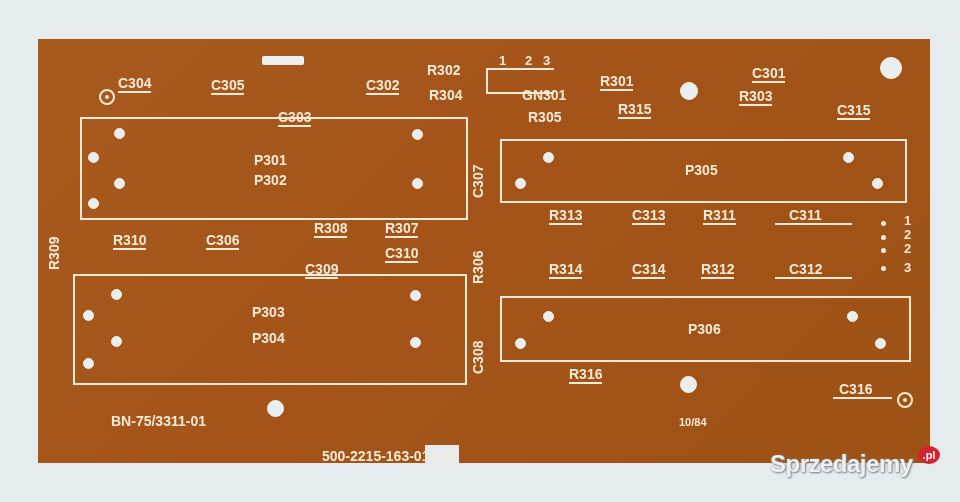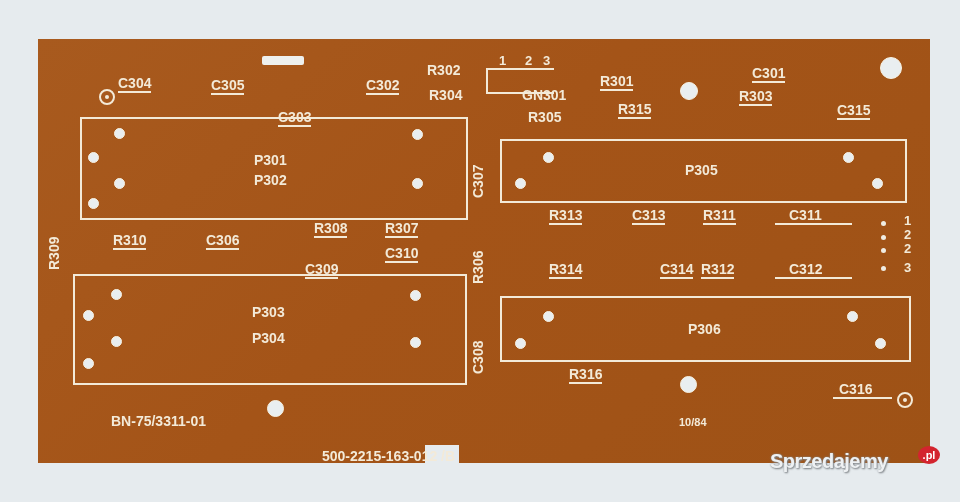--- a/index.html
+++ b/index.html
@@ -11,21 +11,21 @@
   .slot-top { position:absolute; left:262px; top:56px; width:42px; height:9px; background:#eef0ee; border-radius:2px; }
   .lbl { position:absolute; color:#f3ead8; font-weight:bold; font-size:14px; line-height:14px; white-space:nowrap; }
   .lbl.ul { border-bottom:2px solid #f3ead8; padding-bottom:1px; }
   .vlbl { position:absolute; color:#f3ead8; font-weight:bold; font-size:14px; transform:rotate(-90deg); transform-origin:left top; white-space:nowrap; }
   .pad { position:absolute; width:5px; height:5px; border-radius:50%; background:#f0ece2; }
   .hole { position:absolute; border-radius:50%; background:#e9eef0; border:1px solid #f7f1e2; }
   .frame { position:absolute; border:2px solid #f3ead8; }
   .plabel { position:absolute; color:#f3ead8; font-weight:bold; font-size:14px; }
   .foot { position:absolute; color:#f3ead8; font-weight:bold; font-size:14px; white-space:nowrap; }
   .date { position:absolute; color:#f3ead8; font-size:11px; font-weight:bold; }
-  .watermark { position:absolute; left:770px; top:450px; font-size:20px; font-weight:bold; color:#eef1f3;
+  .watermark { position:absolute; left:770px; top:450px; font-size:24px; font-weight:bold; color:#eef1f3;
                text-shadow:0 0 2px #8a8f94, 1px 1px 2px #7d8286; letter-spacing:-0.5px; }
   .wm-badge { position:absolute; left:918px; top:446px; width:22px; height:18px; border-radius:50%; background:#d3242e;
               color:#fff; font-size:11px; font-weight:bold; text-align:center; line-height:18px; }
   .ring { position:absolute; width:12px; height:12px; border:2px solid #f3ead8; border-radius:50%; }
   .ring::after { content:""; position:absolute; left:4px; top:4px; width:4px; height:4px; border-radius:50%; background:#f3ead8; }
   .conn { position:absolute; left:486px; top:68px; width:66px; height:22px; border:2px solid #f3ead8; border-right:none; }
 </style>
 </head>
 <body>
 
@@ -85,21 +85,21 @@
 <span class="lbl ul" style="left:314px;top:221px;">R308</span>
 <span class="lbl ul" style="left:385px;top:221px;">R307</span>
 <span class="lbl ul" style="left:305px;top:262px;">C309</span>
 <span class="lbl ul" style="left:385px;top:246px;">C310</span>
 
 <span class="lbl ul" style="left:549px;top:208px;">R313</span>
 <span class="lbl ul" style="left:632px;top:208px;">C313</span>
 <span class="lbl ul" style="left:703px;top:208px;">R311</span>
 <span class="lbl ul" style="left:775px;top:208px;padding-left:14px;padding-right:30px;">C311</span>
 <span class="lbl ul" style="left:549px;top:262px;">R314</span>
-<span class="lbl ul" style="left:632px;top:262px;margin-left:28px;">C314</span>
+<span class="lbl ul" style="left:632px;top:262px;">C314</span>
 <span class="lbl ul" style="left:701px;top:262px;">R312</span>
 <span class="lbl ul" style="left:775px;top:262px;padding-left:14px;padding-right:30px;">C312</span>
 
 <div class="pad" style="left:881px;top:221px;"></div>
 <div class="pad" style="left:881px;top:235px;"></div>
 <div class="pad" style="left:881px;top:248px;"></div>
 <div class="pad" style="left:881px;top:266px;"></div>
 <span class="lbl" style="left:904px;top:214px;font-size:13px;">1</span>
 <span class="lbl" style="left:904px;top:228px;font-size:13px;">2</span>
 <span class="lbl" style="left:904px;top:242px;font-size:13px;">2</span>

